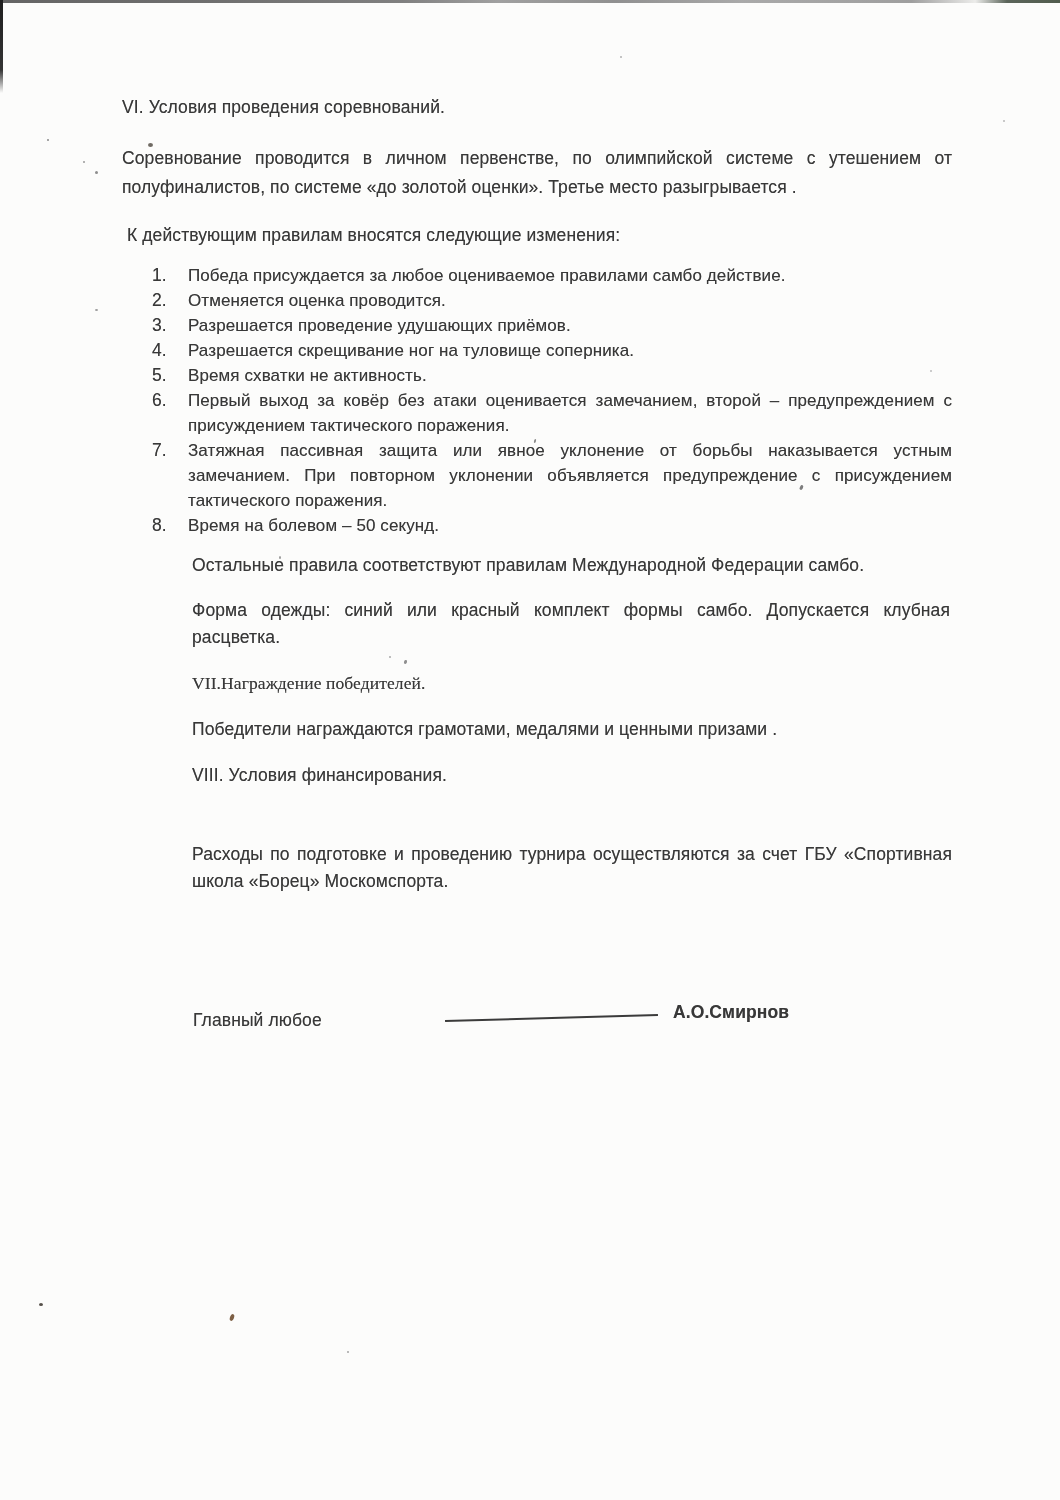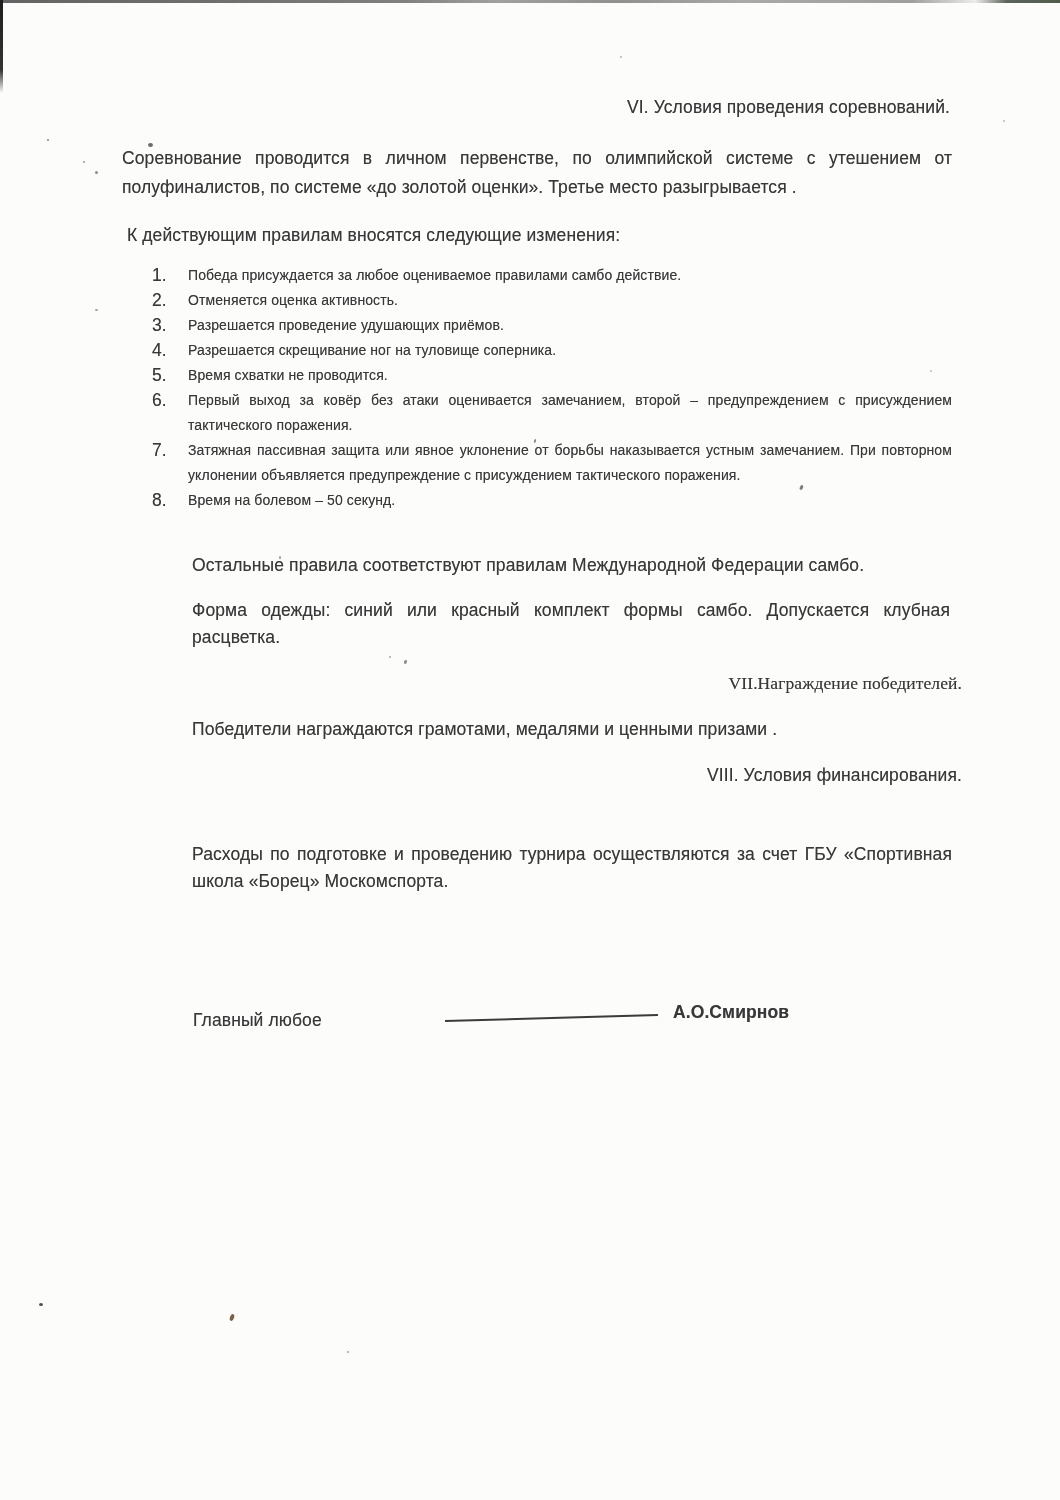--- a/index.html
+++ b/index.html
@@ -17,21 +17,21 @@
     color: #383838;
   }
   .txt {
     position: absolute;
     margin: 0;
     font-size: 17.5px;
     line-height: 28px;
     letter-spacing: 0.1px;
     text-shadow: 0 0 0.6px rgba(70,70,70,0.55);
   }
-  .heading { text-align: right; }
+  .heading { text-align: left; }
   .justify { text-align: justify; }
 
   
   .scan-top {
     position: absolute; top: 0; left: 0;
     width: 1060px; height: 3px;
     background: linear-gradient(90deg,
       #4a4a4a 0%, #565656 20%, #6a6a6a 38%, #909090 47%,
       #7d7d7d 58%, #9b9b9b 70%, #8e8e8e 86%, #e9e9e7 92%,
       #3f4a3e 95%, #33402f 100%);
@@ -55,21 +55,21 @@
     margin: 0; padding: 0; list-style: none;
   }
   .rules li { display: flex; }
   .rules .num {
     flex: 0 0 36px;
     font-size: 17.5px; line-height: 25px;
     text-shadow: 0 0 0.6px rgba(70,70,70,0.55);
   }
   .rules .rtxt {
     flex: 1 1 auto;
-    font-size: 14px; line-height: 25px;
+    font-size: 17px; line-height: 25px;
     text-align: justify; letter-spacing: 0.1px;
     text-shadow: 0 0 0.6px rgba(70,70,70,0.55);
   }
 
   .p-other   { top: 551px; left: 192px; width: 762px; }
   .p-uniform { top: 597px; left: 192px; width: 758px; line-height: 27px; }
   .h-vii     { top: 669px; left: 192px; width: 770px; font-family: Liberation Serif, serif; }
   .p-awards  { top: 715px; left: 192px; width: 770px; }
   .h-viii    { top: 761px; left: 192px; width: 770px; }
   .p-fund1   { top: 841px; left: 192px; width: 760px; line-height: 27px; }
@@ -113,33 +113,33 @@
   <p class="txt p-changes">К действующим правилам вносятся следующие изменения:</p>
   <p class="txt justify p-intro">Соревнование проводится в личном первенстве, по олимпийской системе с утешением от полуфиналистов, по системе «до золотой оценки». Третье место разыгрывается .</p>
 
   <ol class="rules">
     <li>
       <span class="num">1.</span>
       <span class="rtxt">Победа присуждается за любое оцениваемое правилами самбо действие.</span>
     </li>
     <li>
       <span class="num">2.</span>
-      <span class="rtxt">Отменяется оценка активность.</span>
+      <span class="rtxt">Отменяется оценка проводится.</span>
     </li>
     <li>
       <span class="num">3.</span>
       <span class="rtxt">Разрешается проведение удушающих приёмов.</span>
     </li>
     <li>
       <span class="num">4.</span>
       <span class="rtxt">Разрешается скрещивание ног на туловище соперника.</span>
     </li>
     <li>
       <span class="num">5.</span>
-      <span class="rtxt">Время схватки не проводится.</span>
+      <span class="rtxt">Время схватки не активность.</span>
     </li>
     <li>
       <span class="num">6.</span>
       <span class="rtxt">Первый выход за ковёр без атаки оценивается замечанием, второй – предупреждением с присуждением тактического поражения.</span>
     </li>
     <li>
       <span class="num">7.</span>
       <span class="rtxt">Затяжная пассивная защита или явное уклонение от борьбы наказывается устным замечанием. При повторном уклонении объявляется предупреждение с присуждением тактического поражения.</span>
     </li>
     <li>

